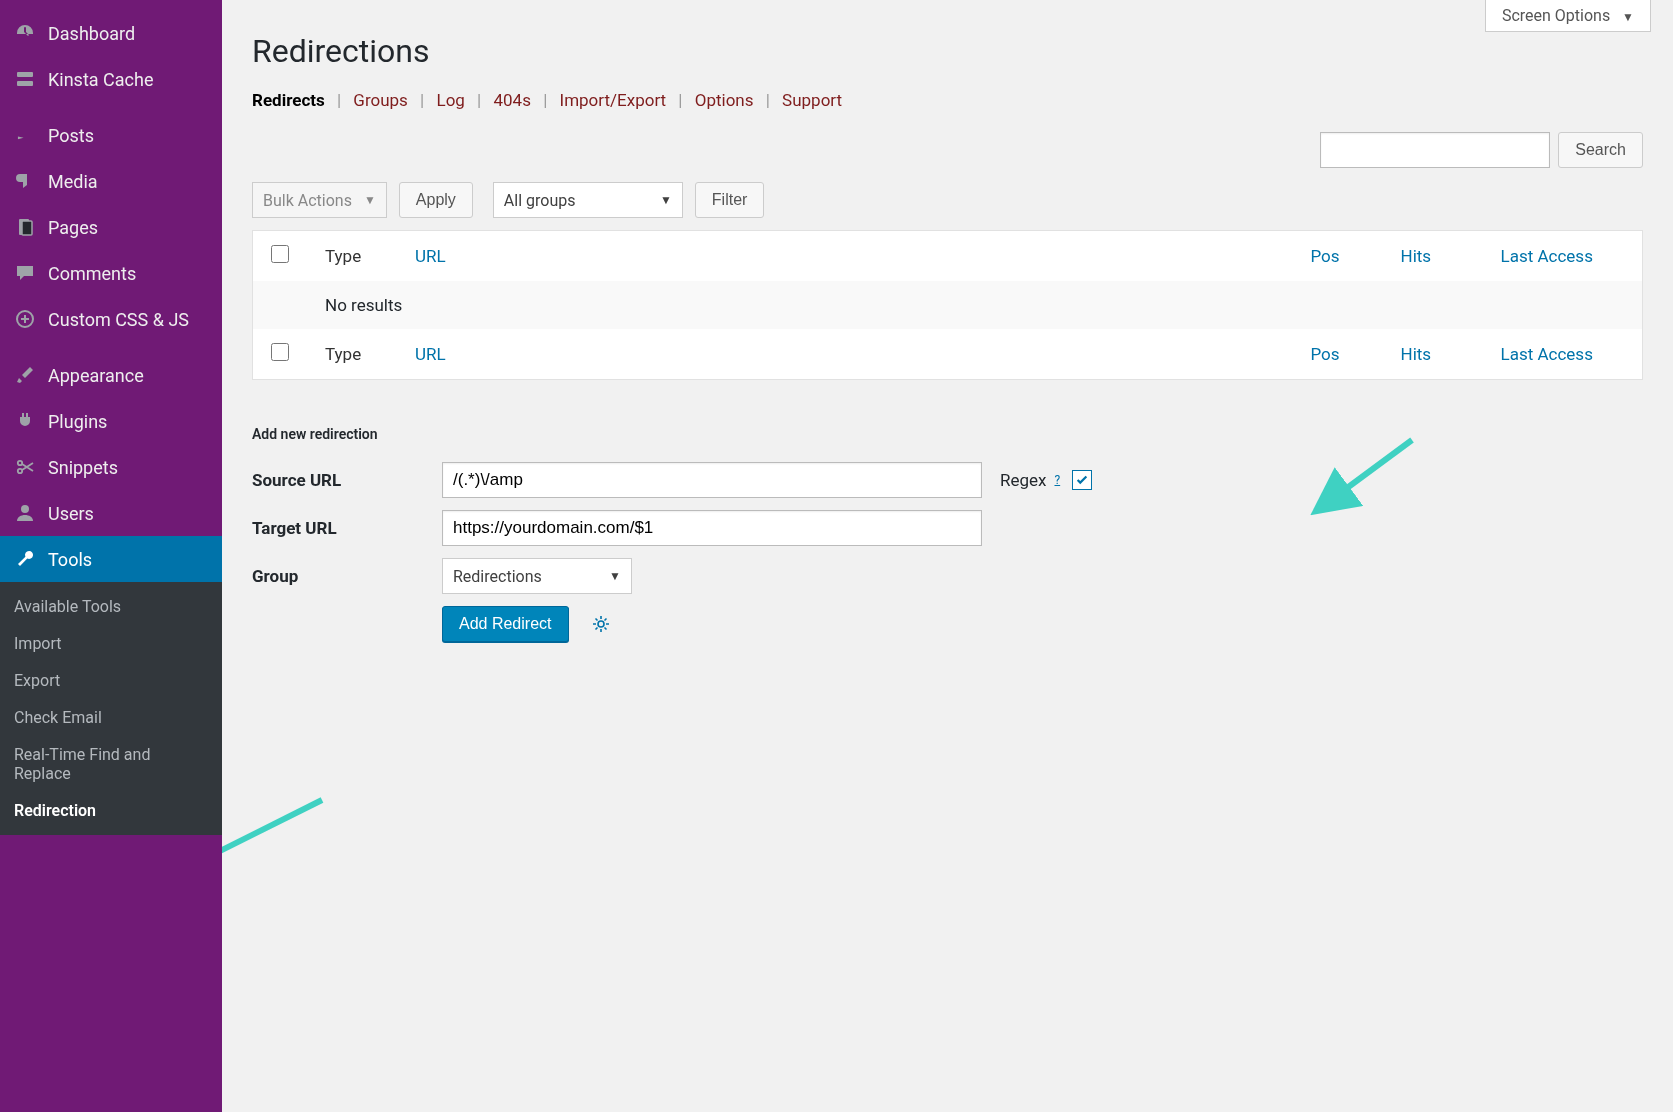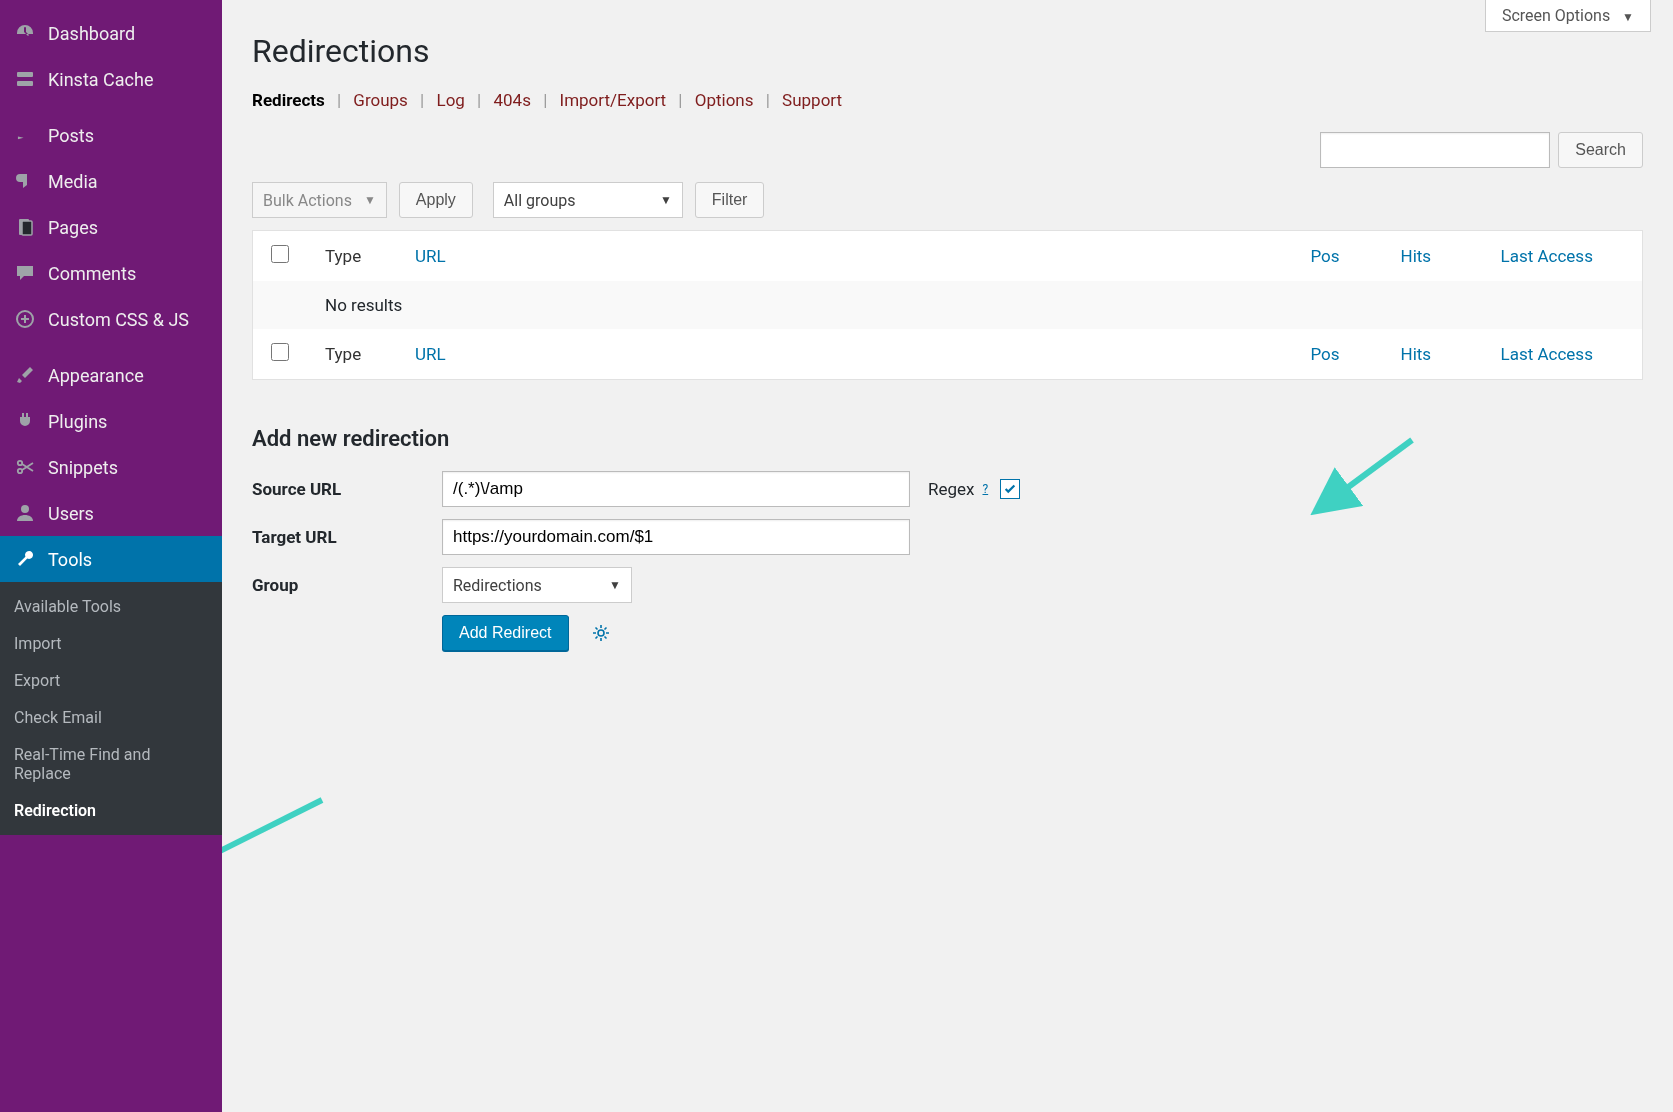--- a/index.html
+++ b/index.html
@@ -176,36 +176,36 @@
   table.listing thead tr, table.listing tfoot tr { background: #fff; }
   table.listing tbody tr { background: #f9f9f9; }
   .chk { width: 40px; text-align: center; }
   input[type=checkbox] {
     width: 18px; height: 18px;
     border: 1px solid #b4b9be;
   }
 
   
   h2.section-title {
-    font-size: 22px;
+    font-size: 14px;
     font-weight: 600;
     margin: 46px 0 20px 0;
   }
   .form-row {
     display: flex;
     align-items: center;
     margin-bottom: 12px;
   }
   .form-label {
     width: 190px;
     font-weight: 700;
     font-size: 17px;
   }
   .text-input {
-    width: 468px;
+    width: 540px;
     height: 36px;
     border: 1px solid #bbb;
     padding: 0 10px;
     font-size: 17px;
     background: #fff;
     box-shadow: inset 0 1px 2px rgba(0,0,0,0.07);
   }
   .regex-label {
     margin-left: 18px;
     font-size: 17px;

